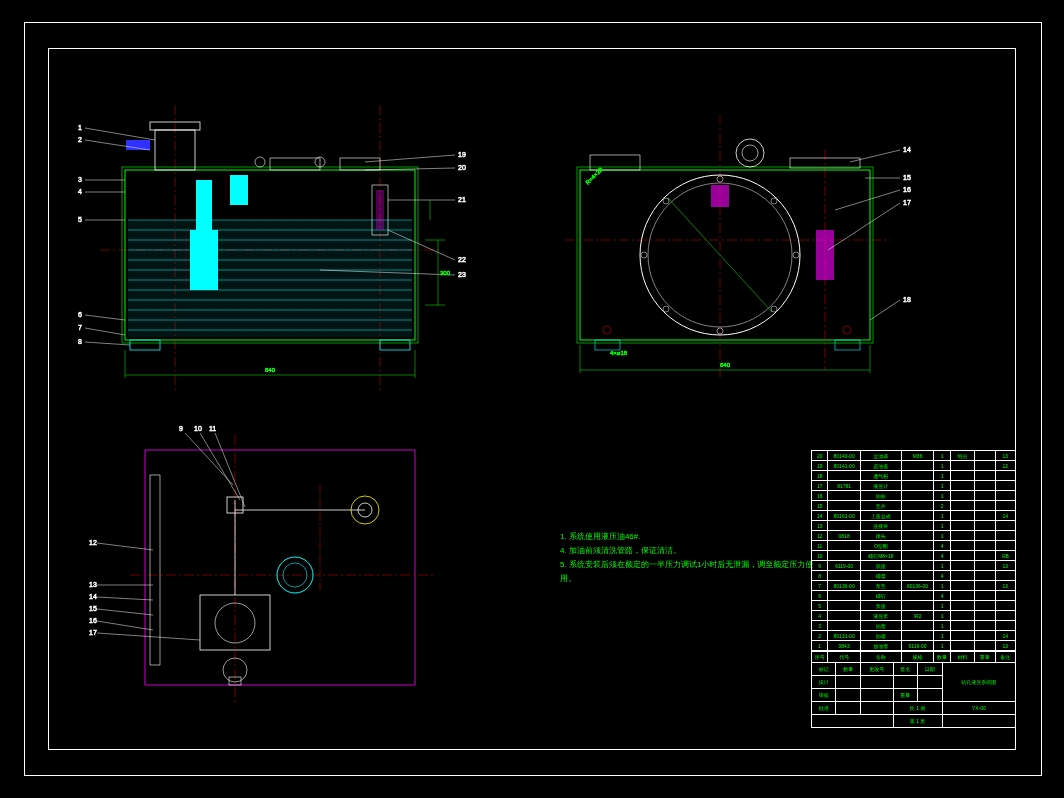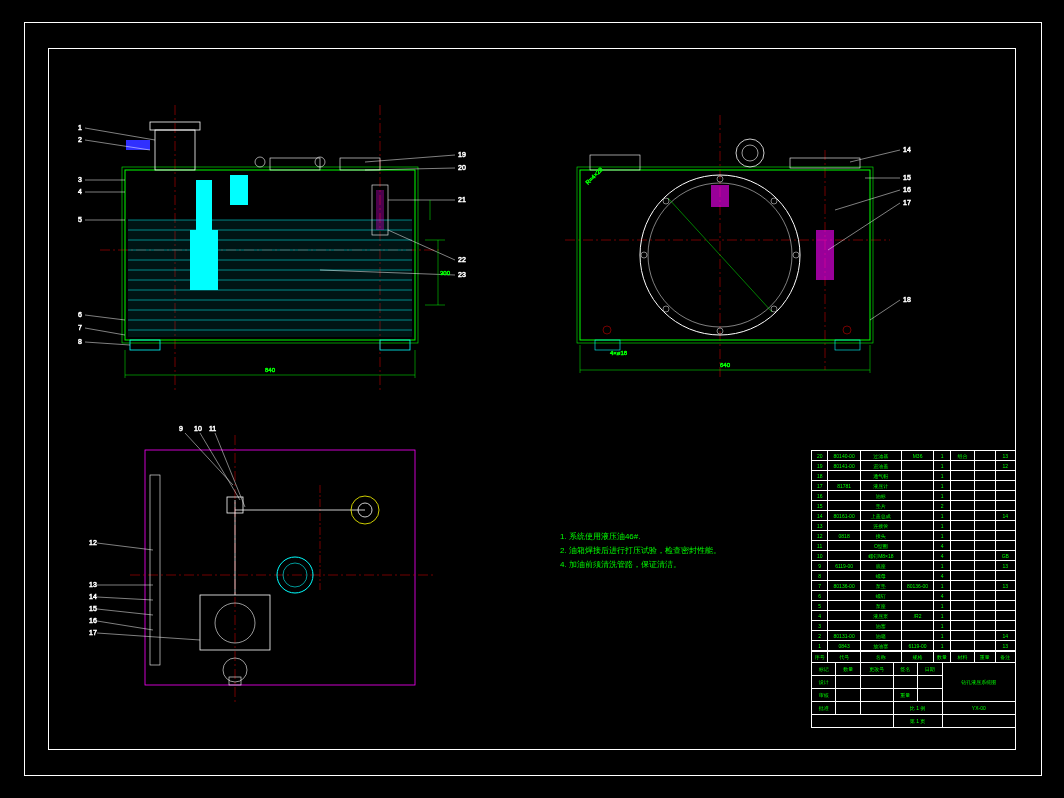--- a/index.html
+++ b/index.html
@@ -299,22 +299,22 @@
         <line x1="55" y1="-22" x2="95" y2="45"></line>
           <text x="49" y="-24">10</text>
         <line x1="70" y1="-22" x2="100" y2="52"></line>
           <text x="64" y="-24">11</text>
       </g>
     </g>
   </svg>
 
   <div class="notes">
     <div>1. 系统使用液压油46#.</div>
-    <div>2. 油箱焊接后进行打压试验，检查密封性能。</div>
     <div>4. 加油前须清洗管路，保证清洁。</div>
+    <div>5. 系统安装后须在额定的一半压力调试1小时后无泄漏，调至额定压力使用。</div>
   </div>
 
   <div class="title-block">
     <table class="bom">
         <tbody id="bom-body">
           <tr>
             <td style="width: 8%;">20</td>
             <td style="width: 16%;">80140-00</td>
             <td style="width: 20%;">过滤器</td>
             <td style="width: 16%;">M36</td>

